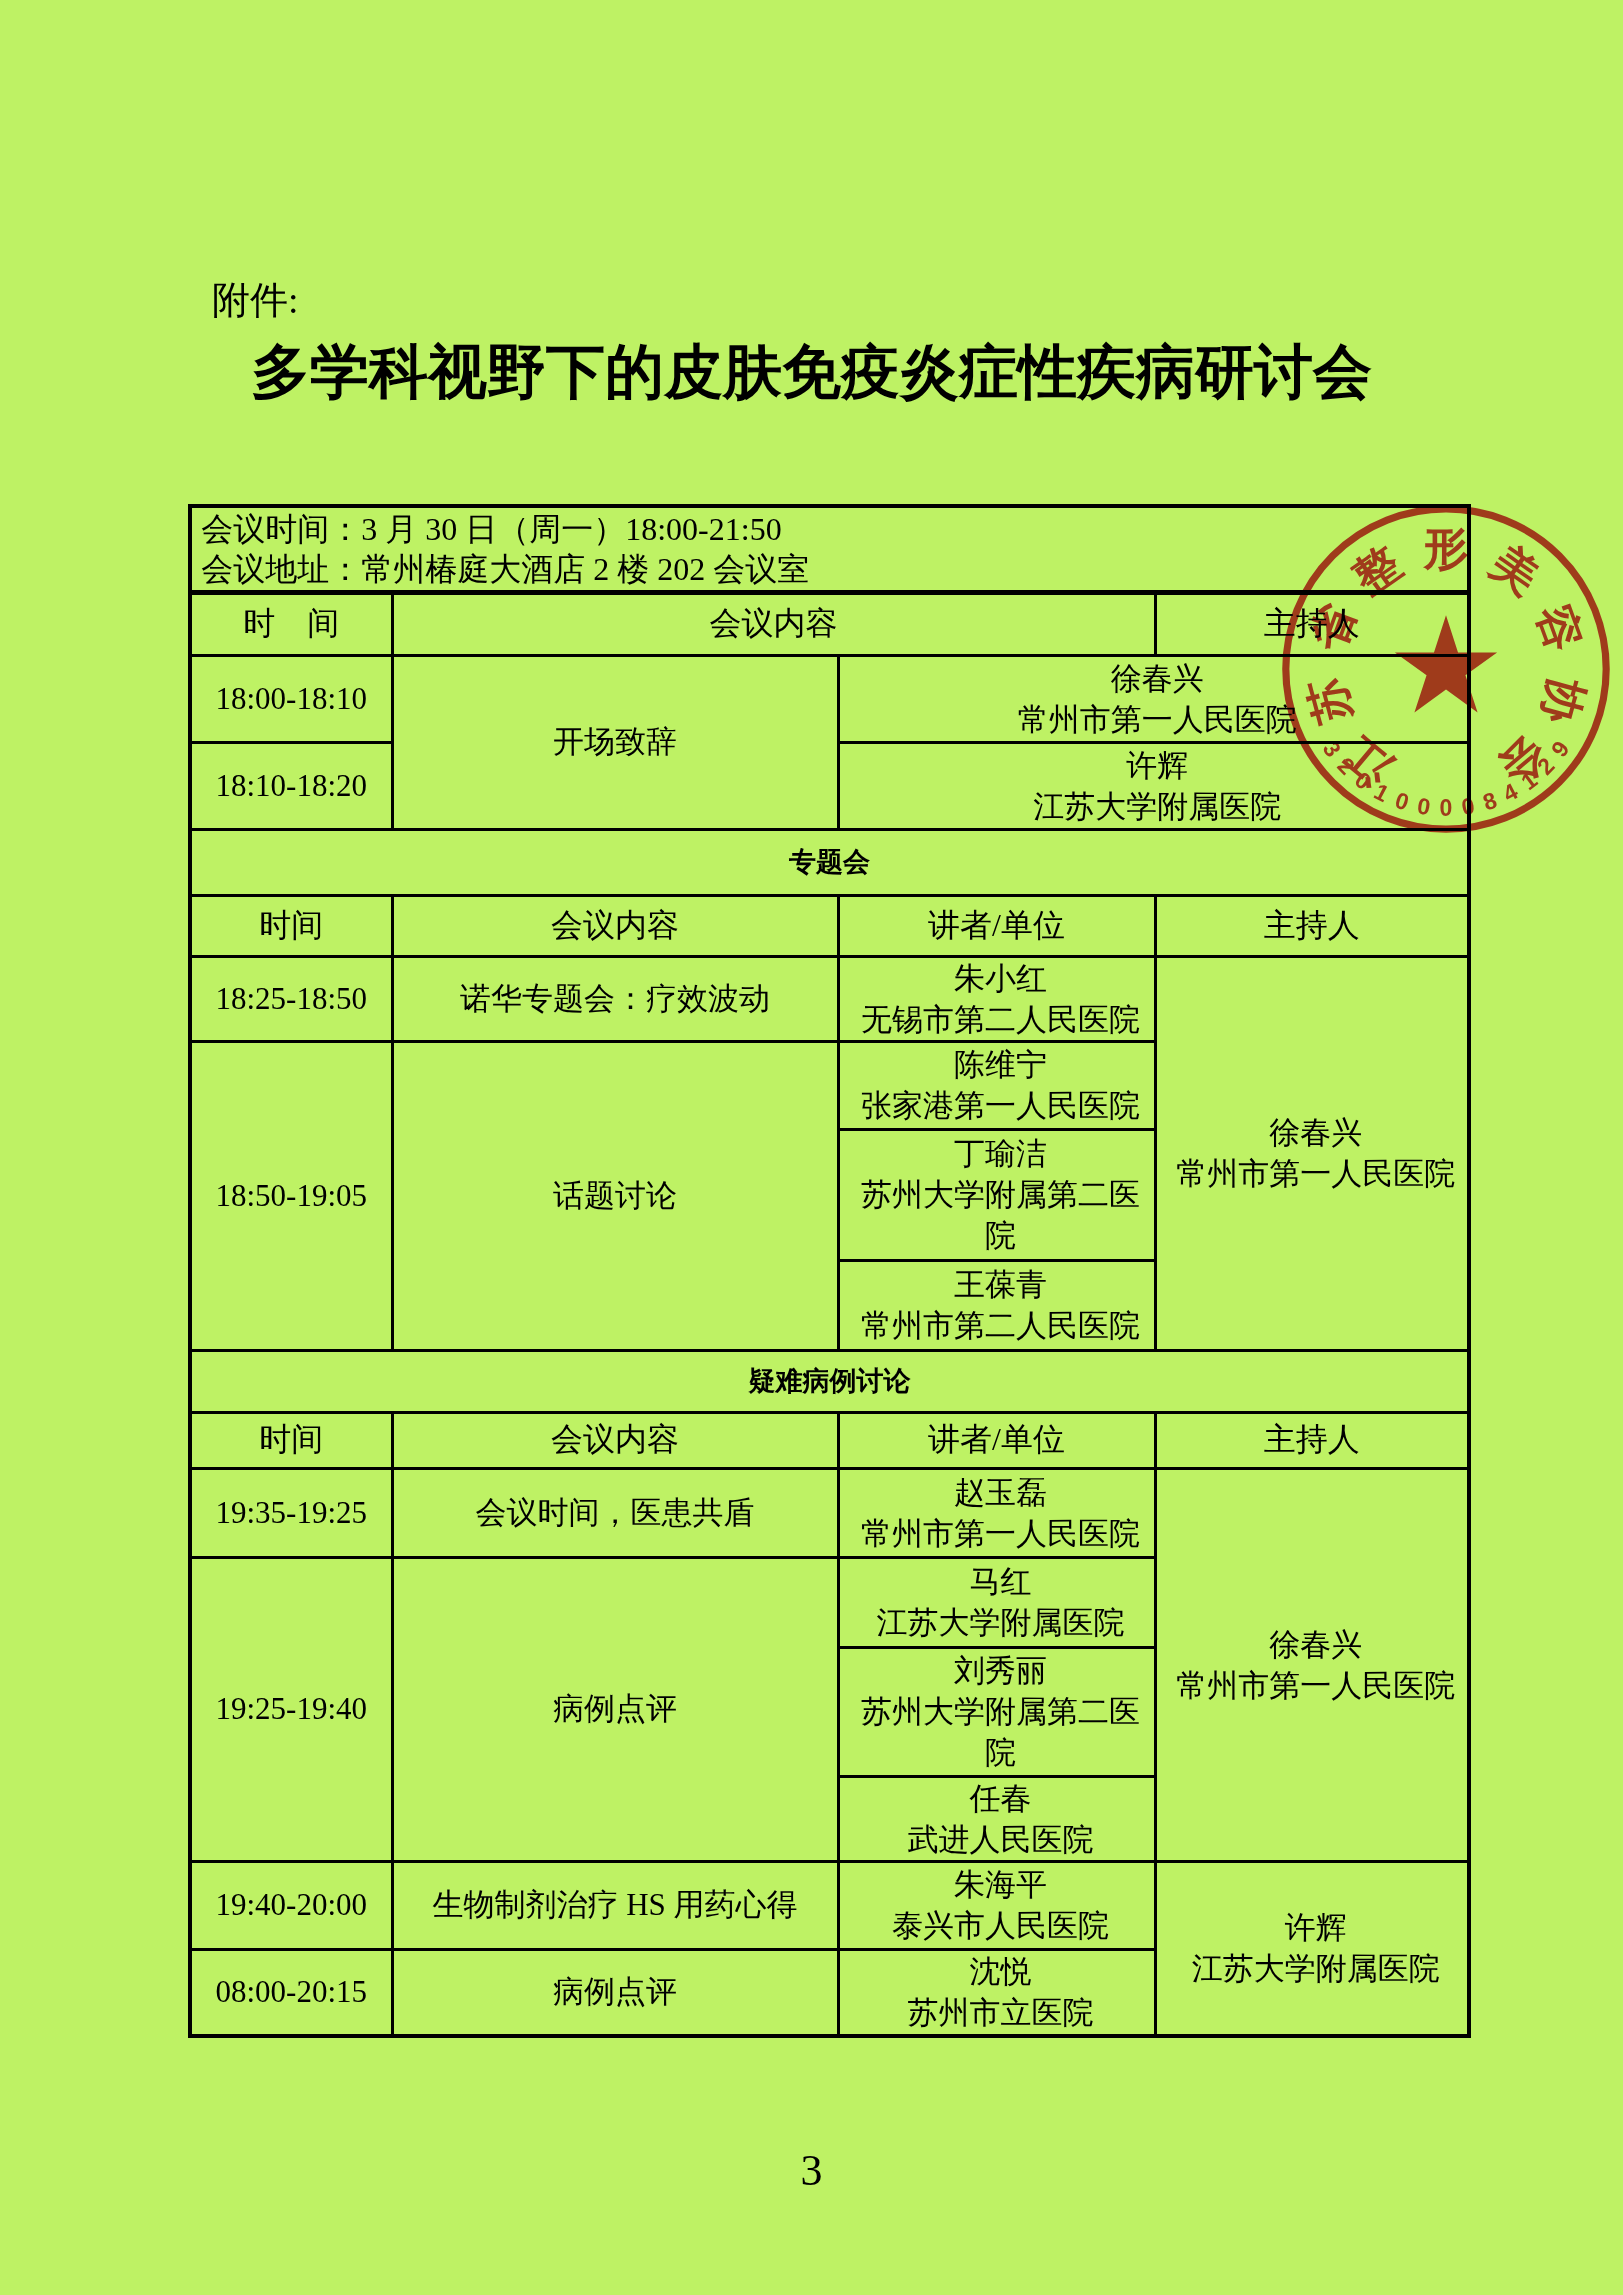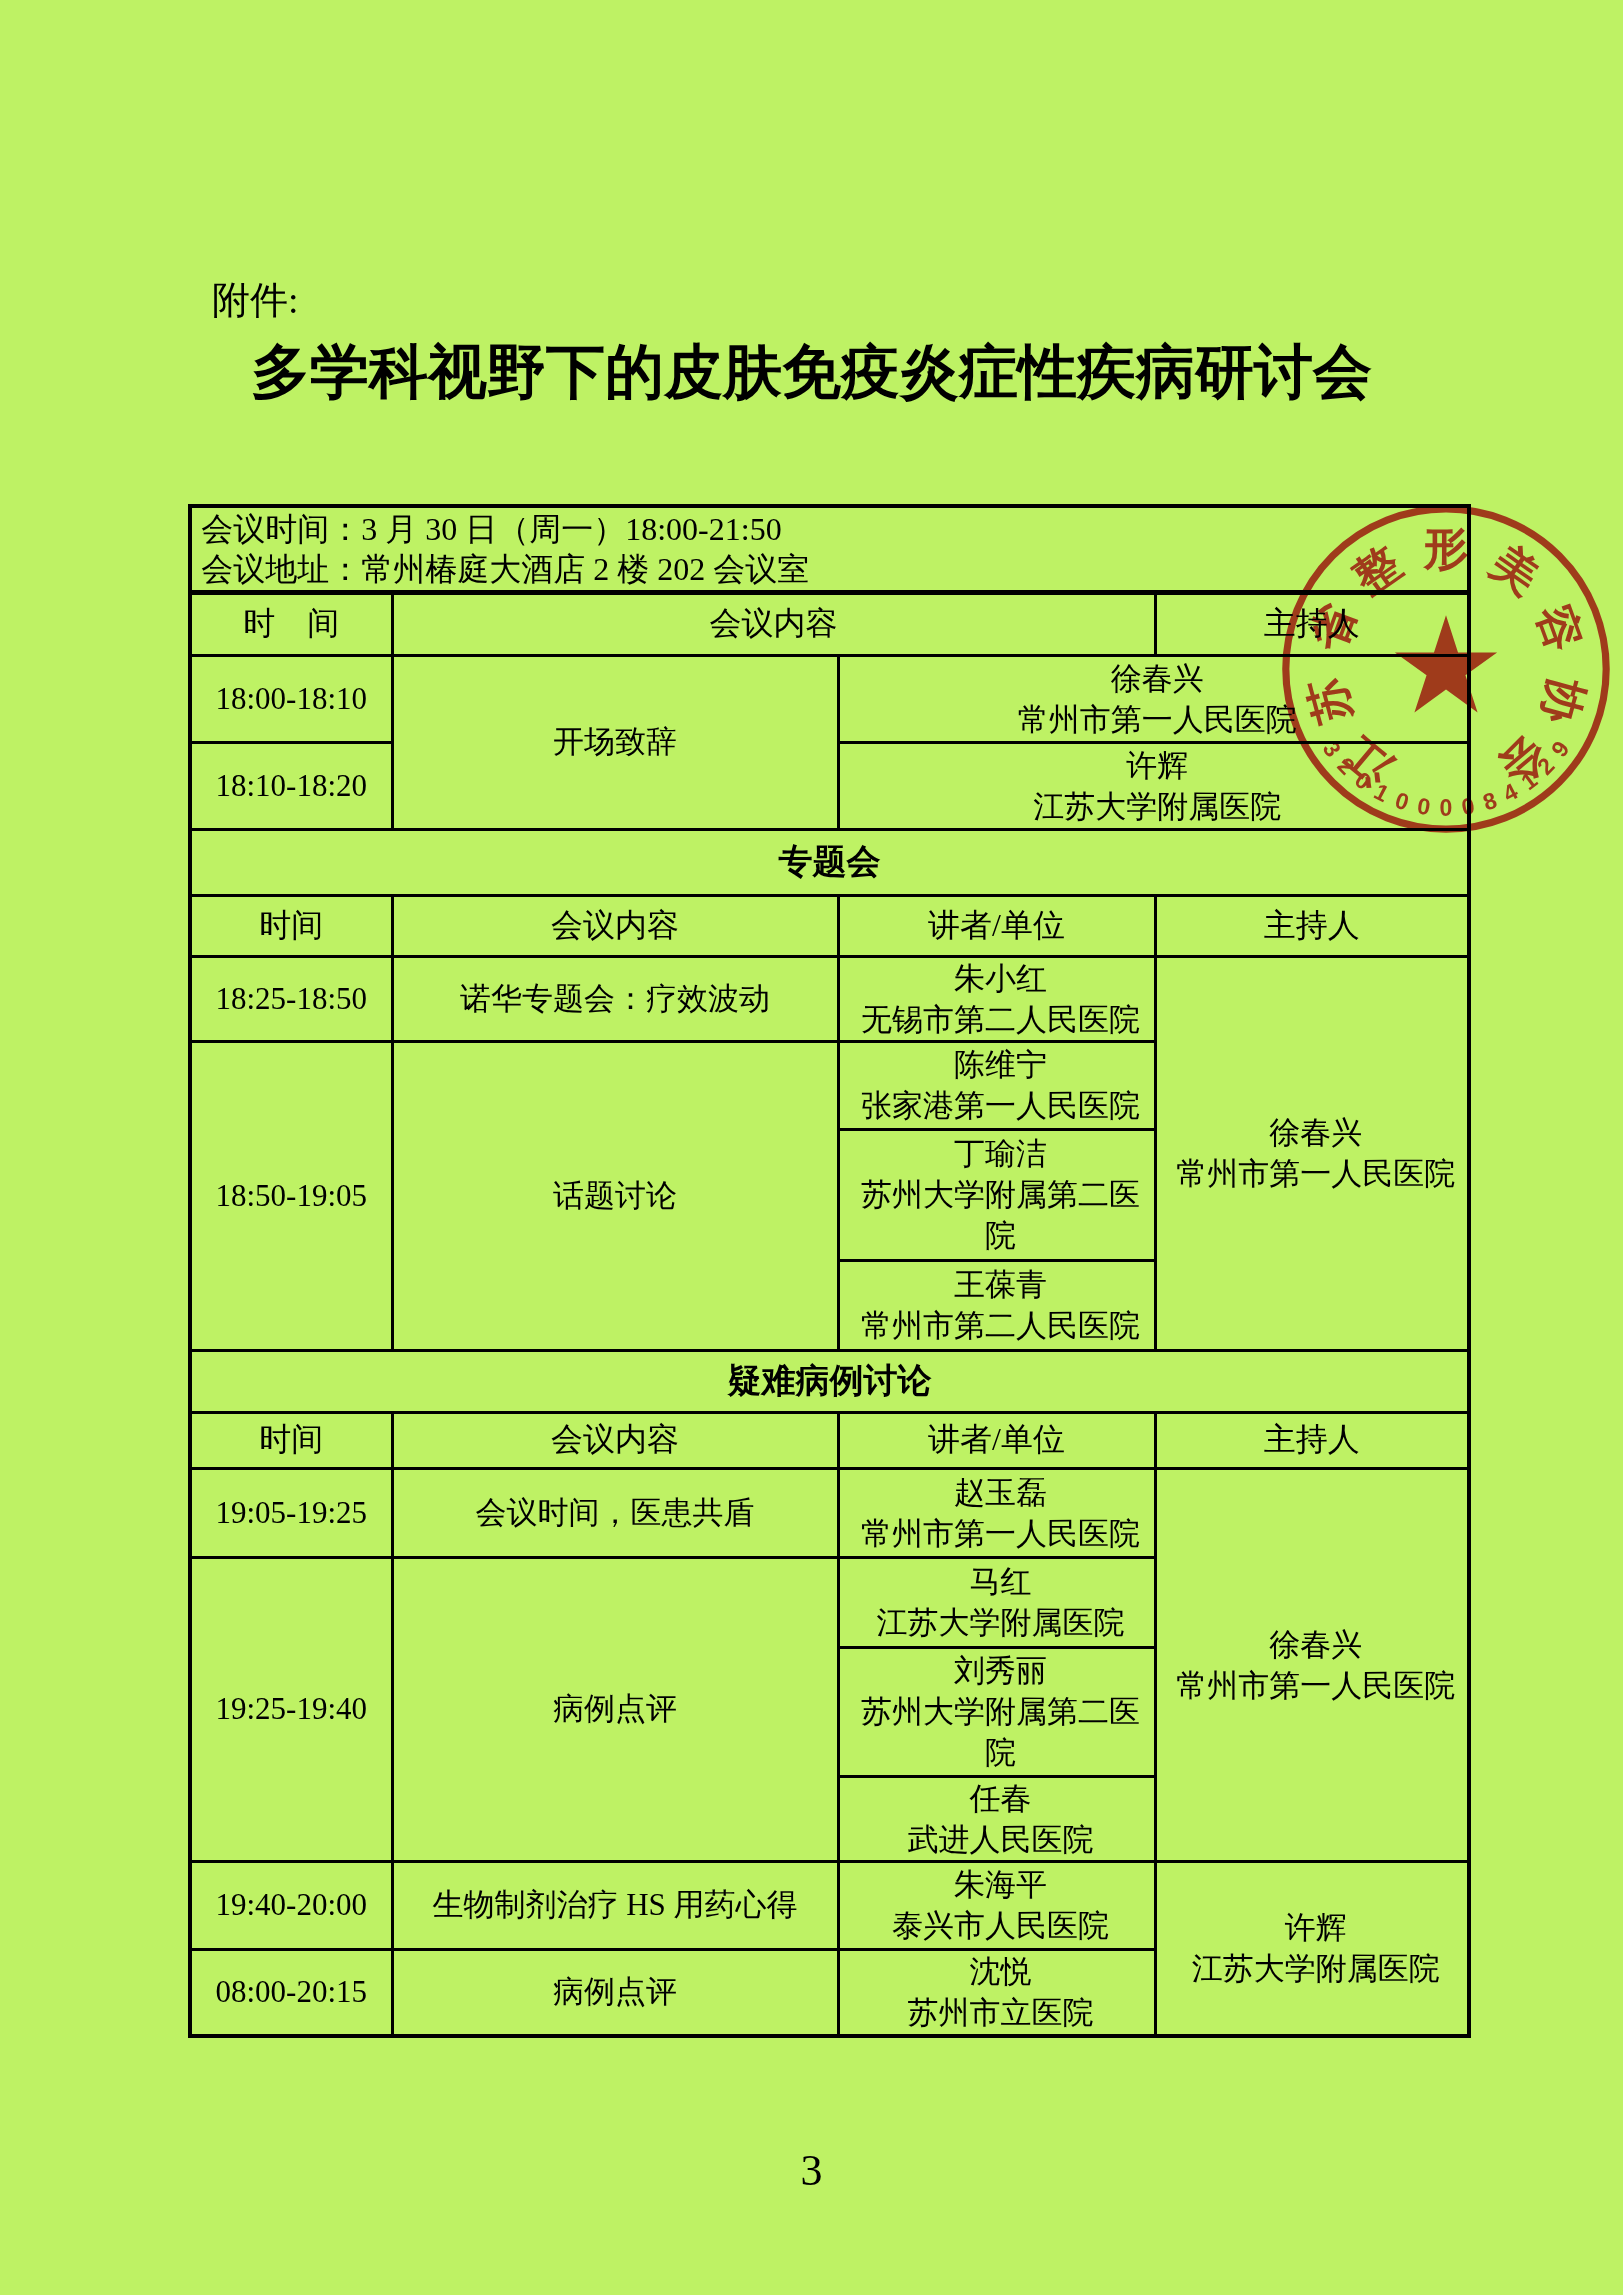--- a/index.html
+++ b/index.html
@@ -23,21 +23,21 @@
   .schedule td{
     border:3.1px solid var(--ink);
     text-align:center; vertical-align:middle;
     font-size:31px; line-height:1.35; padding:0;
     overflow:hidden;
   }
   .schedule td.hb{ border-bottom-width:5.1px; }
   .schedule td.meta{ text-align:left; }
   .schedule td.meta .mline{ padding-left:9.2px; line-height:40px; font-size:32px; }
   .schedule td.th{ font-weight:400; font-size:32px; }
-  .schedule td.sec{ font-weight:700; font-size:34px; }
+  .schedule td.sec{ font-weight:700; font-size:27px; }
   .schedule td.c-speaker{ padding:0 11.2px; }
   .schedule td .nm, .schedule td .org{ line-height:41px;margin-left:8px; }
 
   .page-number{ position:absolute; left:0; width:1623px; top:2145px; text-align:center; font-size:44px; }
 
   .stamp{
     position:absolute; left:1272px; top:495px; width:348px; height:348px;
     opacity:.88; mix-blend-mode:multiply; pointer-events:none;
   }
   .stamp .ring{ fill:none; stroke:var(--stamp); stroke-width:14px; }
@@ -140,21 +140,21 @@
       </tr>
 
       <tr style="height:56px">
         <td class="th">时间</td>
         <td class="th">会议内容</td>
         <td class="th">讲者/单位</td>
         <td class="th">主持人</td>
       </tr>
 
       <tr style="height:89px">
-        <td class="c-time">19:05-19:25</td>
+        <td class="c-time">19:35-19:25</td>
         <td class="c-content">会议时间，医患共盾</td>
         <td class="c-speaker">
           <div class="nm">赵玉磊</div>
           <div class="org">常州市第一人民医院</div>
         </td>
         <td rowspan="4" class="c-host">
           <div class="nm">徐春兴</div>
           <div class="org">常州市第一人民医院</div>
         </td>
       </tr>

